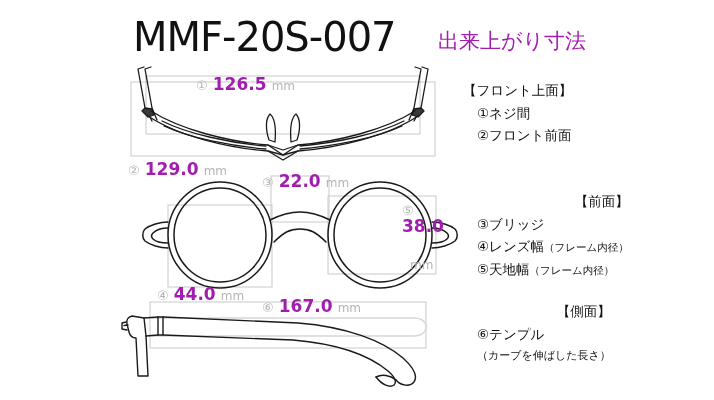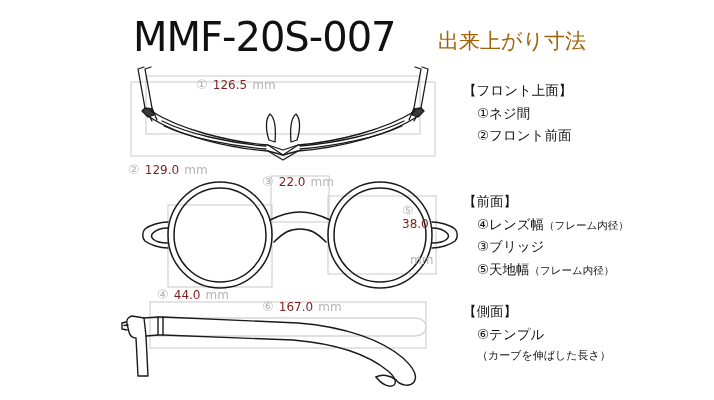--- a/index.html
+++ b/index.html
@@ -13,36 +13,36 @@
   
   .title-row{position:absolute;left:0;top:8px;width:714px;height:52px;}
   .model-code{
     position:absolute;left:133px;top:6px;
     font-size:40px;letter-spacing:-1px;color:#111;
     font-family:"DejaVu Sans",sans-serif;font-weight:400;
     white-space:nowrap;
   }
   .title-sub{
     position:absolute;left:438px;top:19px;
-    font-size:21px;color:#a16207;white-space:nowrap;
+    font-size:21px;color:#a21caf;white-space:nowrap;
     font-family:"DejaVu Sans",sans-serif;
   }
 
   
   .draw{position:absolute;}
   #view-top{left:118px;top:64px;width:330px;height:110px;}
   #view-front{left:140px;top:172px;width:320px;height:130px;}
   #view-side{left:118px;top:296px;width:330px;height:96px;}
 
   
   .dim{
     position:absolute;color:#b0b0b0;white-space:nowrap;
     font-family:"DejaVu Sans",sans-serif;
   }
-  .dim .num{font-size:12px;color:#7f1d1d;}
+  .dim .num{font-size:17px;color:#a21caf;font-weight:bold;}
   .dim .circ{font-size:13px;color:#b4b4b4;}
   .dim .unit{font-size:12px;color:#b4b4b4;margin-top:24px;}
 
   #dim1{left:196px;top:74px;}
   #dim2{left:128px;top:159px;text-align:center;}
   #dim3{left:262px;top:171px;}
   #dim4{left:157px;top:284px;}
   #dim5{left:402px;top:204px;width:46px;text-align:left;line-height:1.05;}
   #dim5 .num{display:block;}
   #dim5 .circ{display:block;}
@@ -50,20 +50,21 @@
   #dim6{left:262px;top:296px;}
 
   
   .legend-block{position:absolute;left:463px;color:#111;}
   #legend-front-top{top:84px;}
   #legend-front{top:195px;}
   #legend-side{top:305px;}
   .legend-head{
     font-size:13.5px;line-height:1.0;margin-bottom:9px;white-space:nowrap;
     font-family:"DejaVu Sans",sans-serif;
+    text-align:right;
   }
   .legend-item{
     font-size:13.5px;line-height:1.0;margin-bottom:9px;
     padding-left:14px;white-space:nowrap;
     font-family:"DejaVu Sans",sans-serif;
   }
   .legend-item .note{font-size:10.5px;}
   .legend-note{
     font-size:11px;line-height:1.0;padding-left:14px;white-space:nowrap;
     font-family:"DejaVu Sans",sans-serif;
@@ -264,24 +265,24 @@
       <span>①</span><span>ネジ間</span>
     </div>
     <div class="legend-item">
       <span>②</span><span>フロント前面</span>
     </div>
   </div>
 
   <div class="legend-block" id="legend-front">
     <div class="legend-head">【前面】</div>
     <div class="legend-item">
+      <span>③</span><span>ブリッジ</span>
+    </div>
+    <div class="legend-item">
       <span>④</span><span>レンズ幅</span><span class="note">（フレーム内径）</span>
-    </div>
-    <div class="legend-item">
-      <span>③</span><span>ブリッジ</span>
     </div>
     <div class="legend-item">
       <span>⑤</span><span>天地幅</span><span class="note">（フレーム内径）</span>
     </div>
   </div>
 
   <div class="legend-block" id="legend-side">
     <div class="legend-head">【側面】</div>
     <div class="legend-item">
       <span>⑥</span><span>テンプル</span>

